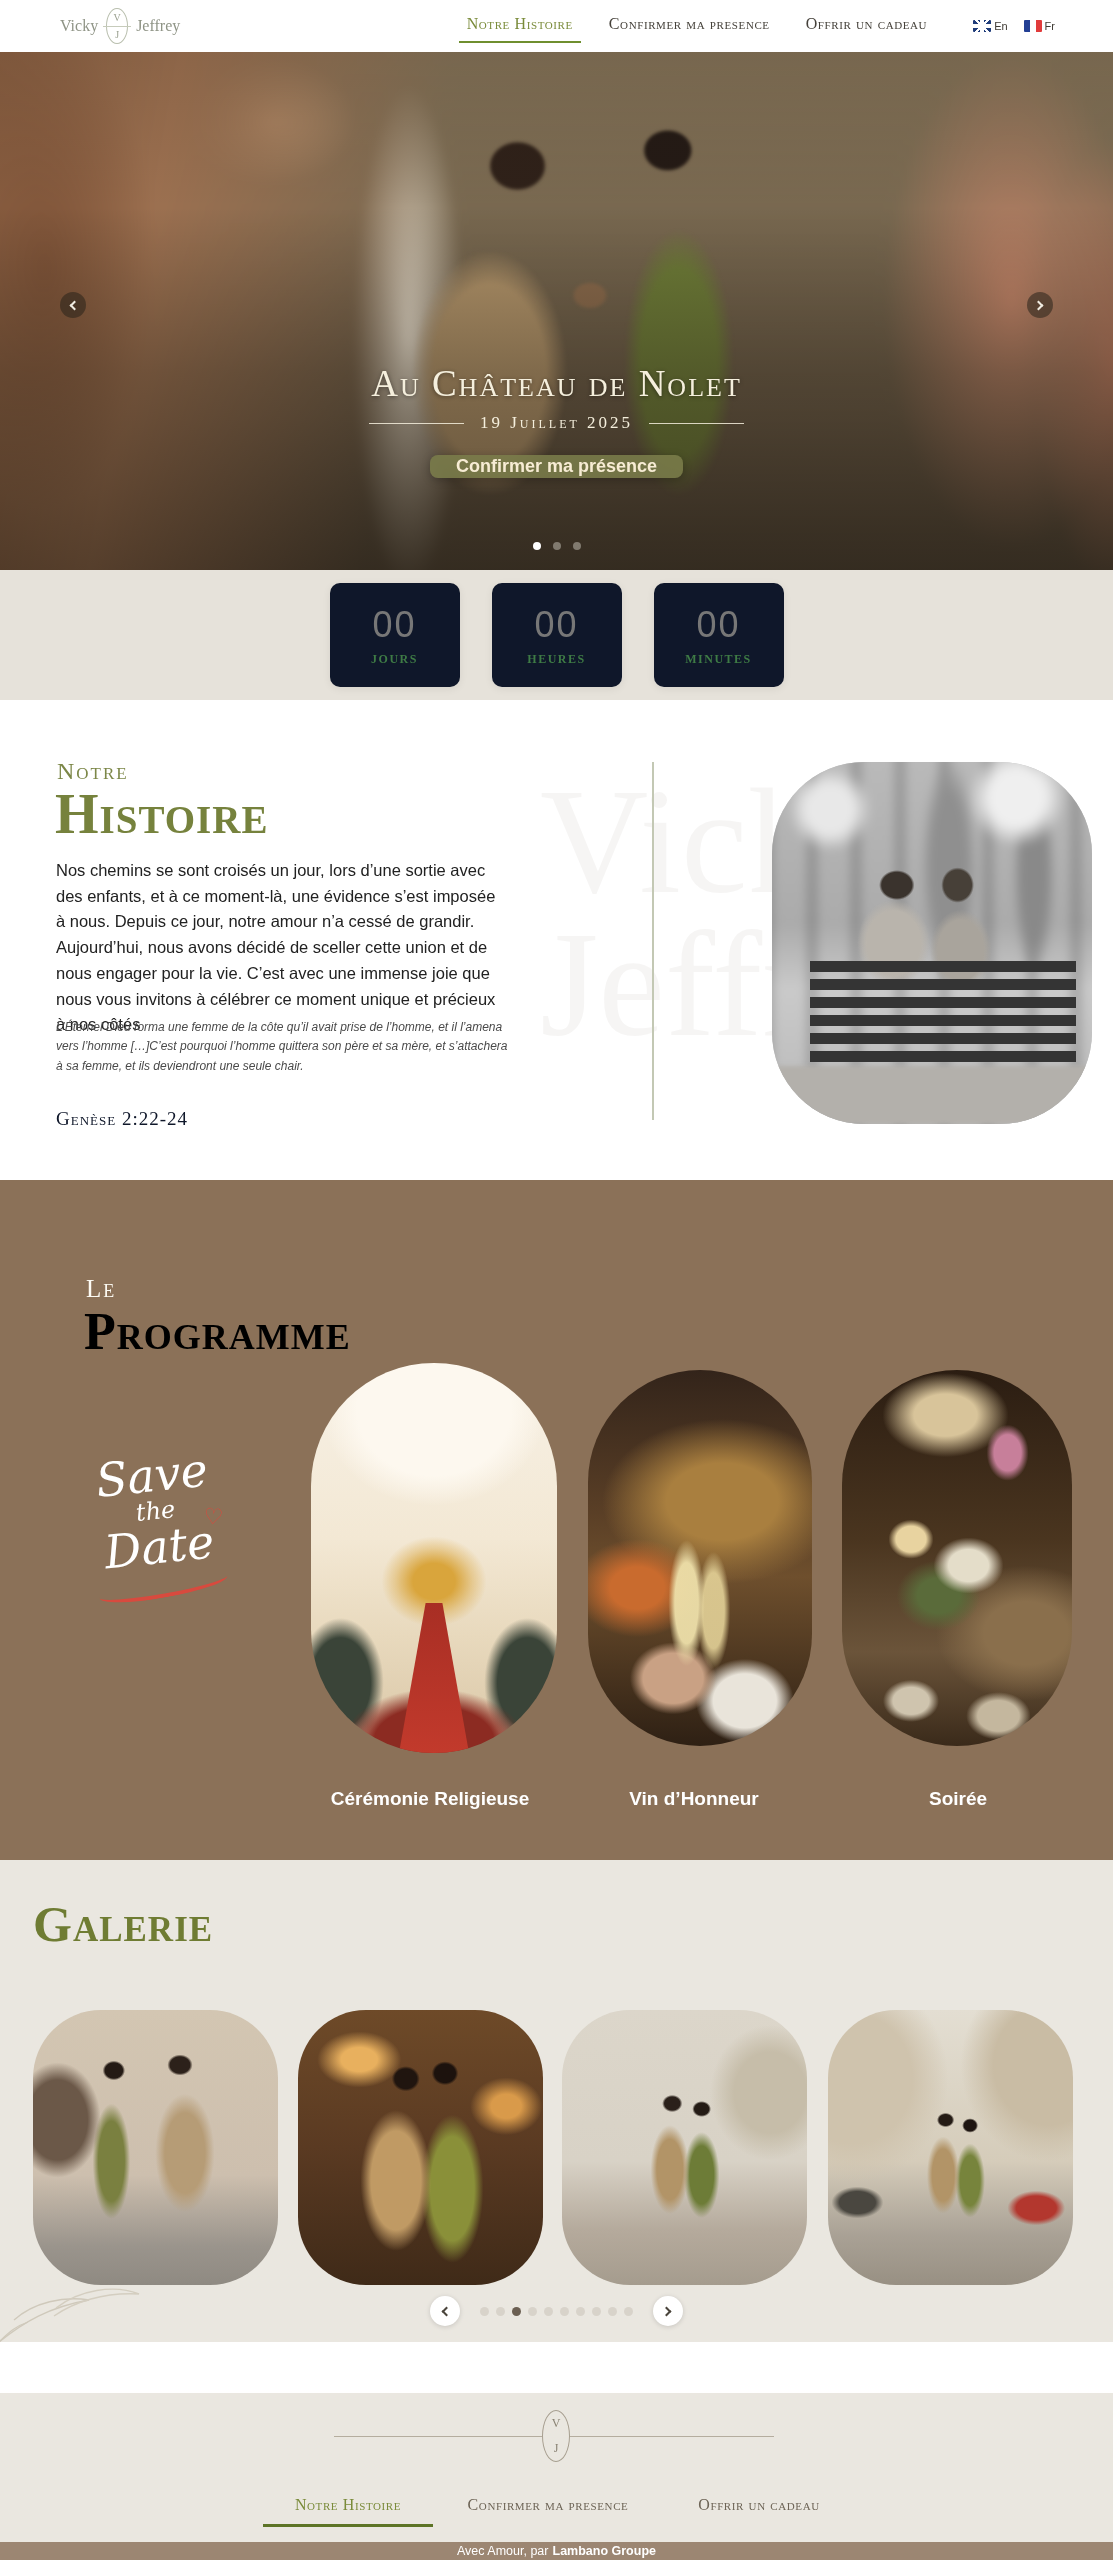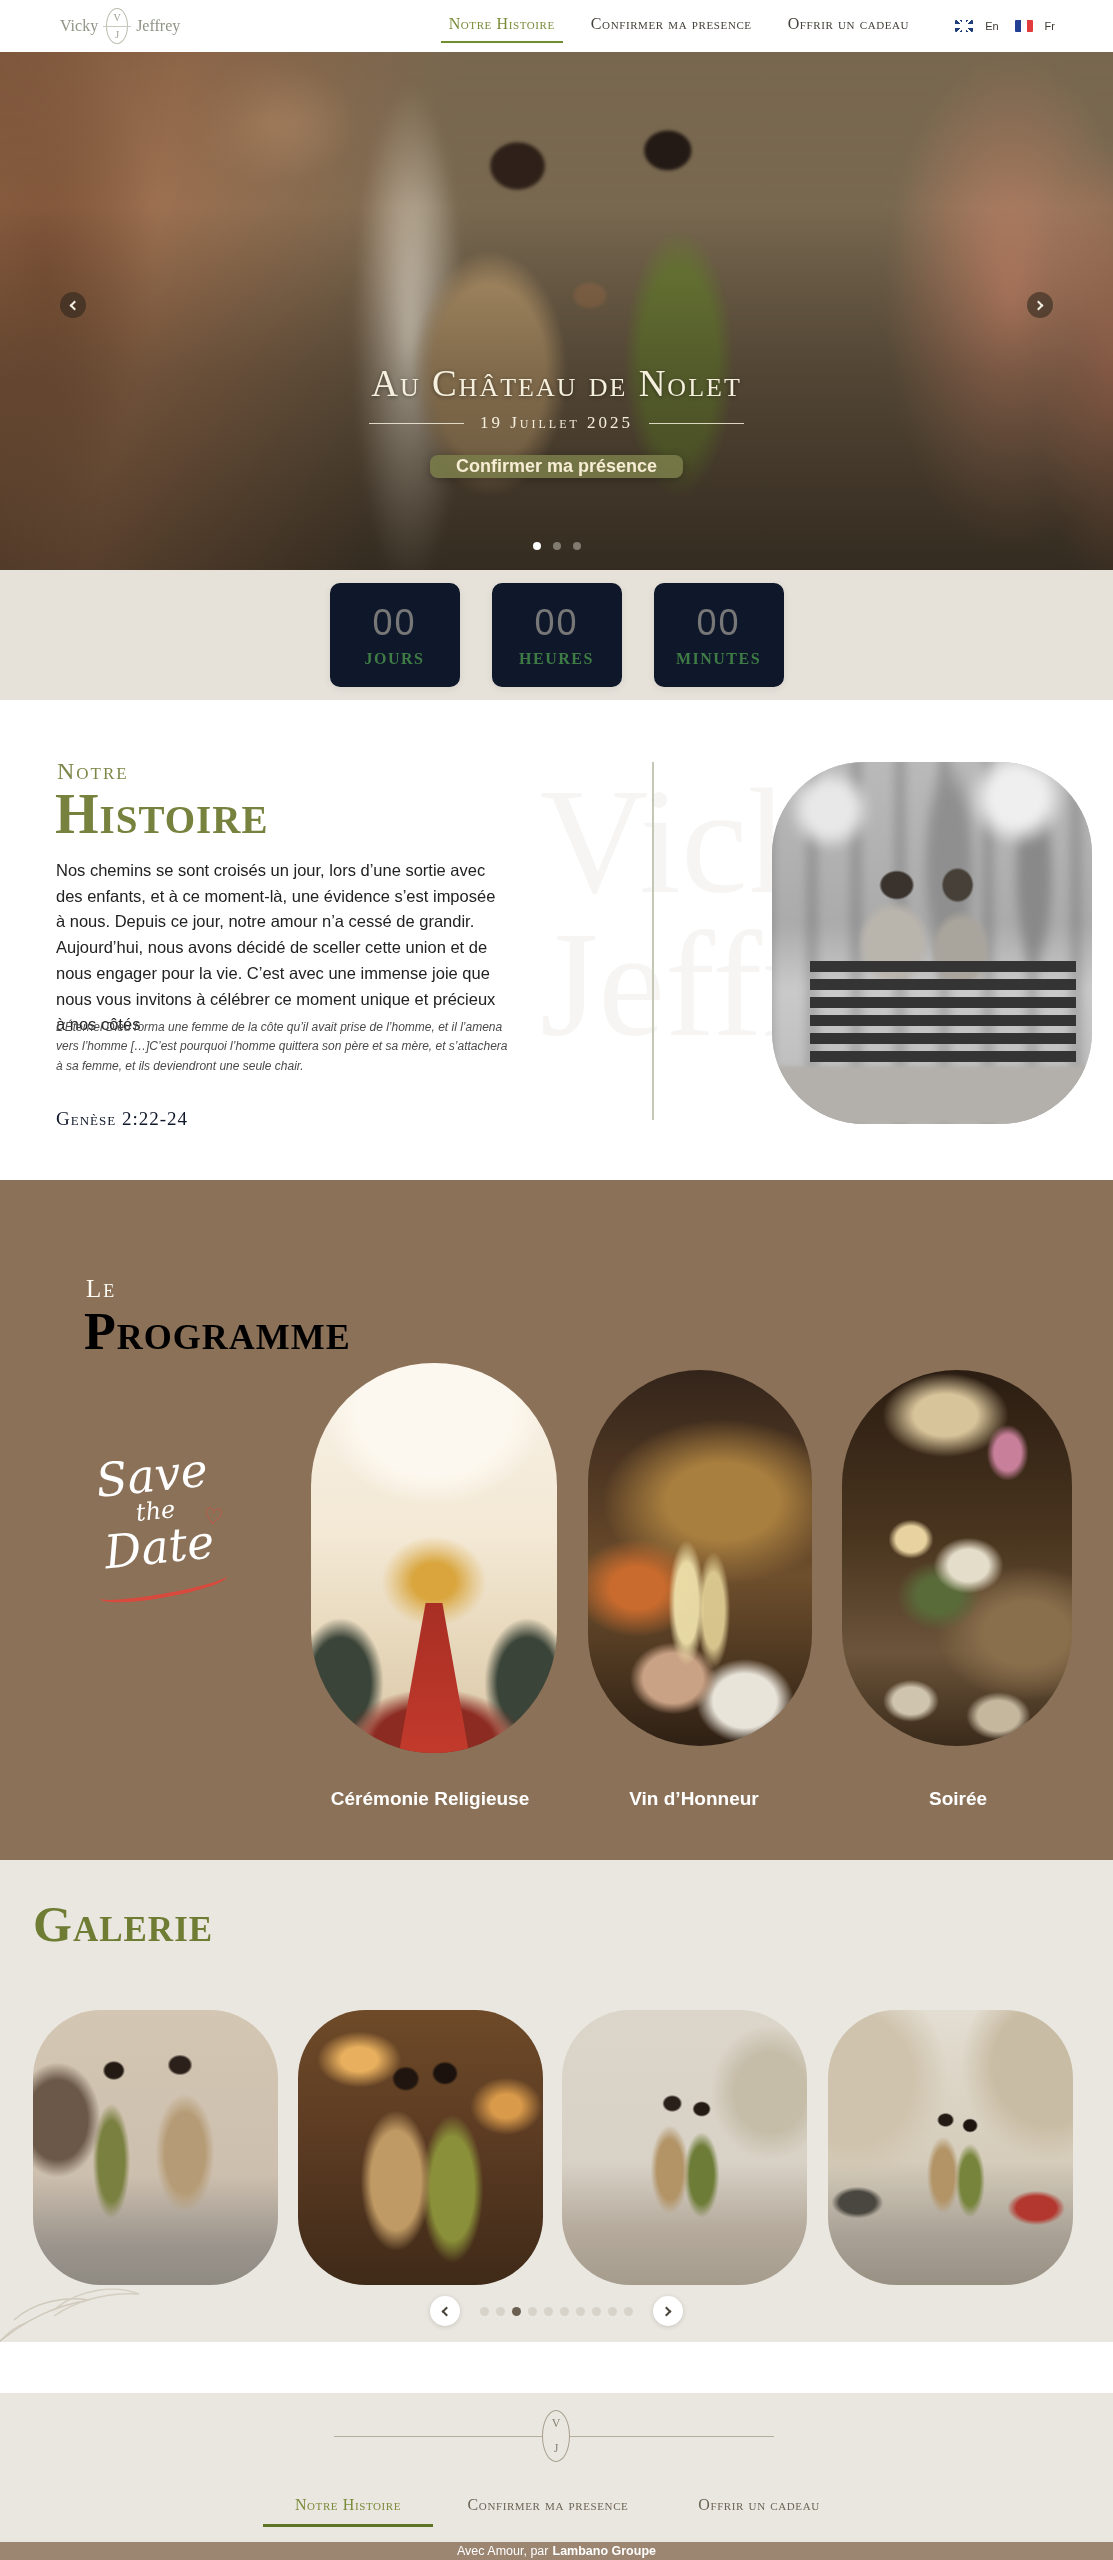--- a/index.html
+++ b/index.html
@@ -10,21 +10,21 @@
   
   .header { height:52px; background:#fff; display:flex; align-items:center; justify-content:space-between; padding:0 58px 0 60px; position:relative; z-index:5; }
   .logo { display:flex; align-items:center; gap:8px; color:#8f9486; font-family:"Liberation Serif", serif; font-size:16px; }
   .logo .mono { width:22px; height:36px; border:1px solid #b9bfae; border-radius:50%; display:flex; flex-direction:column; align-items:center; justify-content:space-between; padding:3px 0; font-size:10px; color:#9aa08f; position:relative; }
   .logo .mono::after { content:""; position:absolute; left:-4px; right:-4px; top:50%; height:1px; background:#c6cbbb; }
   .nav { display:flex; align-items:center; gap:36px; }
   .nav-item { font-family:"Liberation Serif", serif; font-variant:small-caps; font-size:16px; letter-spacing:.6px; color:#45413a; cursor:pointer; position:relative; padding:6px 0 10px; }
   .nav-item.active { color:#7a8b3a; }
   .nav-item.active::after { content:""; position:absolute; left:-8px; right:-8px; bottom:0; height:2px; background:#6f8f2f; }
   .langs { display:flex; align-items:center; gap:16px; margin-left:10px; }
-  .lang { display:flex; align-items:flex-end; gap:12px; font-size:11px; color:#3e3a33; cursor:pointer; }
+  .lang { display:flex; align-items:flex-end; gap:3px; font-size:11px; color:#3e3a33; cursor:pointer; }
   .flag { width:18px; height:12px; display:inline-block; border-radius:1px; }
   .flag-uk { background:
       linear-gradient(45deg, transparent 44%, #fff 44% 56%, transparent 56%),
       linear-gradient(-45deg, transparent 44%, #fff 44% 56%, transparent 56%),
       linear-gradient(90deg, transparent 40%, #fff 40% 60%, transparent 60%),
       linear-gradient(0deg, transparent 35%, #fff 35% 65%, transparent 65%),
       linear-gradient(90deg, transparent 44%, #c8102e 44% 56%, transparent 56%),
       linear-gradient(0deg, transparent 42%, #c8102e 42% 58%, transparent 58%),
       #1f3c7a; }
   .flag-fr { background:linear-gradient(90deg, #233f94 0 33%, #fff 33% 66%, #e13b3b 66%); }
@@ -59,21 +59,21 @@
   .hero-arrow { position:absolute; top:240px; width:26px; height:26px; border-radius:50%; background:rgba(40,34,26,.55); display:flex; align-items:center; justify-content:center; cursor:pointer; }
   .hero-arrow.left { left:60px; } .hero-arrow.right { right:60px; }
   .chev { width:7px; height:7px; border-left:2px solid #f0ece2; border-bottom:2px solid #f0ece2; display:inline-block; }
   .chev.l { transform:rotate(45deg); margin-left:3px; } .chev.r { transform:rotate(-135deg); margin-right:3px; }
   .chev.dark { border-color:#4a443b; }
 
   
   .countdown { height:130px; background:#e6e2da; display:flex; align-items:center; justify-content:center; gap:32px; }
   .cd-card { width:130px; height:104px; background:#0f172a; border-radius:10px; box-shadow:0 2px 8px rgba(0,0,0,.07); display:flex; flex-direction:column; align-items:center; justify-content:center; gap:6px; }
   .cd-value { font-size:36px; color:#777; letter-spacing:2px; }
-  .cd-label { font-family:"Liberation Serif", serif; font-size:16px; font-weight:bold; letter-spacing:1.5px; color:#3e7b45; text-transform:uppercase; }
+  .cd-label { font-family:"Liberation Serif", serif; font-size:12px; font-weight:bold; letter-spacing:1.5px; color:#3e7b45; text-transform:uppercase; }
 
   
   .story { position:relative; height:480px; background:#fff; overflow:hidden; }
   .story-watermark { position:absolute; left:540px; top:70px; font-family:"Liberation Serif", serif; font-size:150px; color:rgba(95,88,60,.06); line-height:.95; z-index:0; }
   .story-kicker { position:absolute; left:57px; top:58px; font-family:"Liberation Serif", serif; font-variant:small-caps; font-size:24px; letter-spacing:2px; color:#7c8748; }
   .story-title { position:absolute; left:55px; top:82px; font-family:Liberation Serif, serif; font-variant:small-caps; font-weight:bold; font-size:56px; letter-spacing:1px; color:#76823d; }
   .story-par { position:absolute; left:56px; top:158px; width:452px; font-size:16.5px; line-height:1.56; color:#222; }
   .story-quote { position:absolute; left:56px; top:318px; width:452px; font-style:italic; font-size:12px; line-height:1.62; color:#4a4a4a; }
   .story-ref { position:absolute; left:56px; top:408px; font-family:"Liberation Serif", serif; font-variant:small-caps; font-size:19px; letter-spacing:1px; color:#0f172a; }
   .story-divider { position:absolute; left:652px; top:62px; width:2px; height:358px; background:#c3c8b4; }

